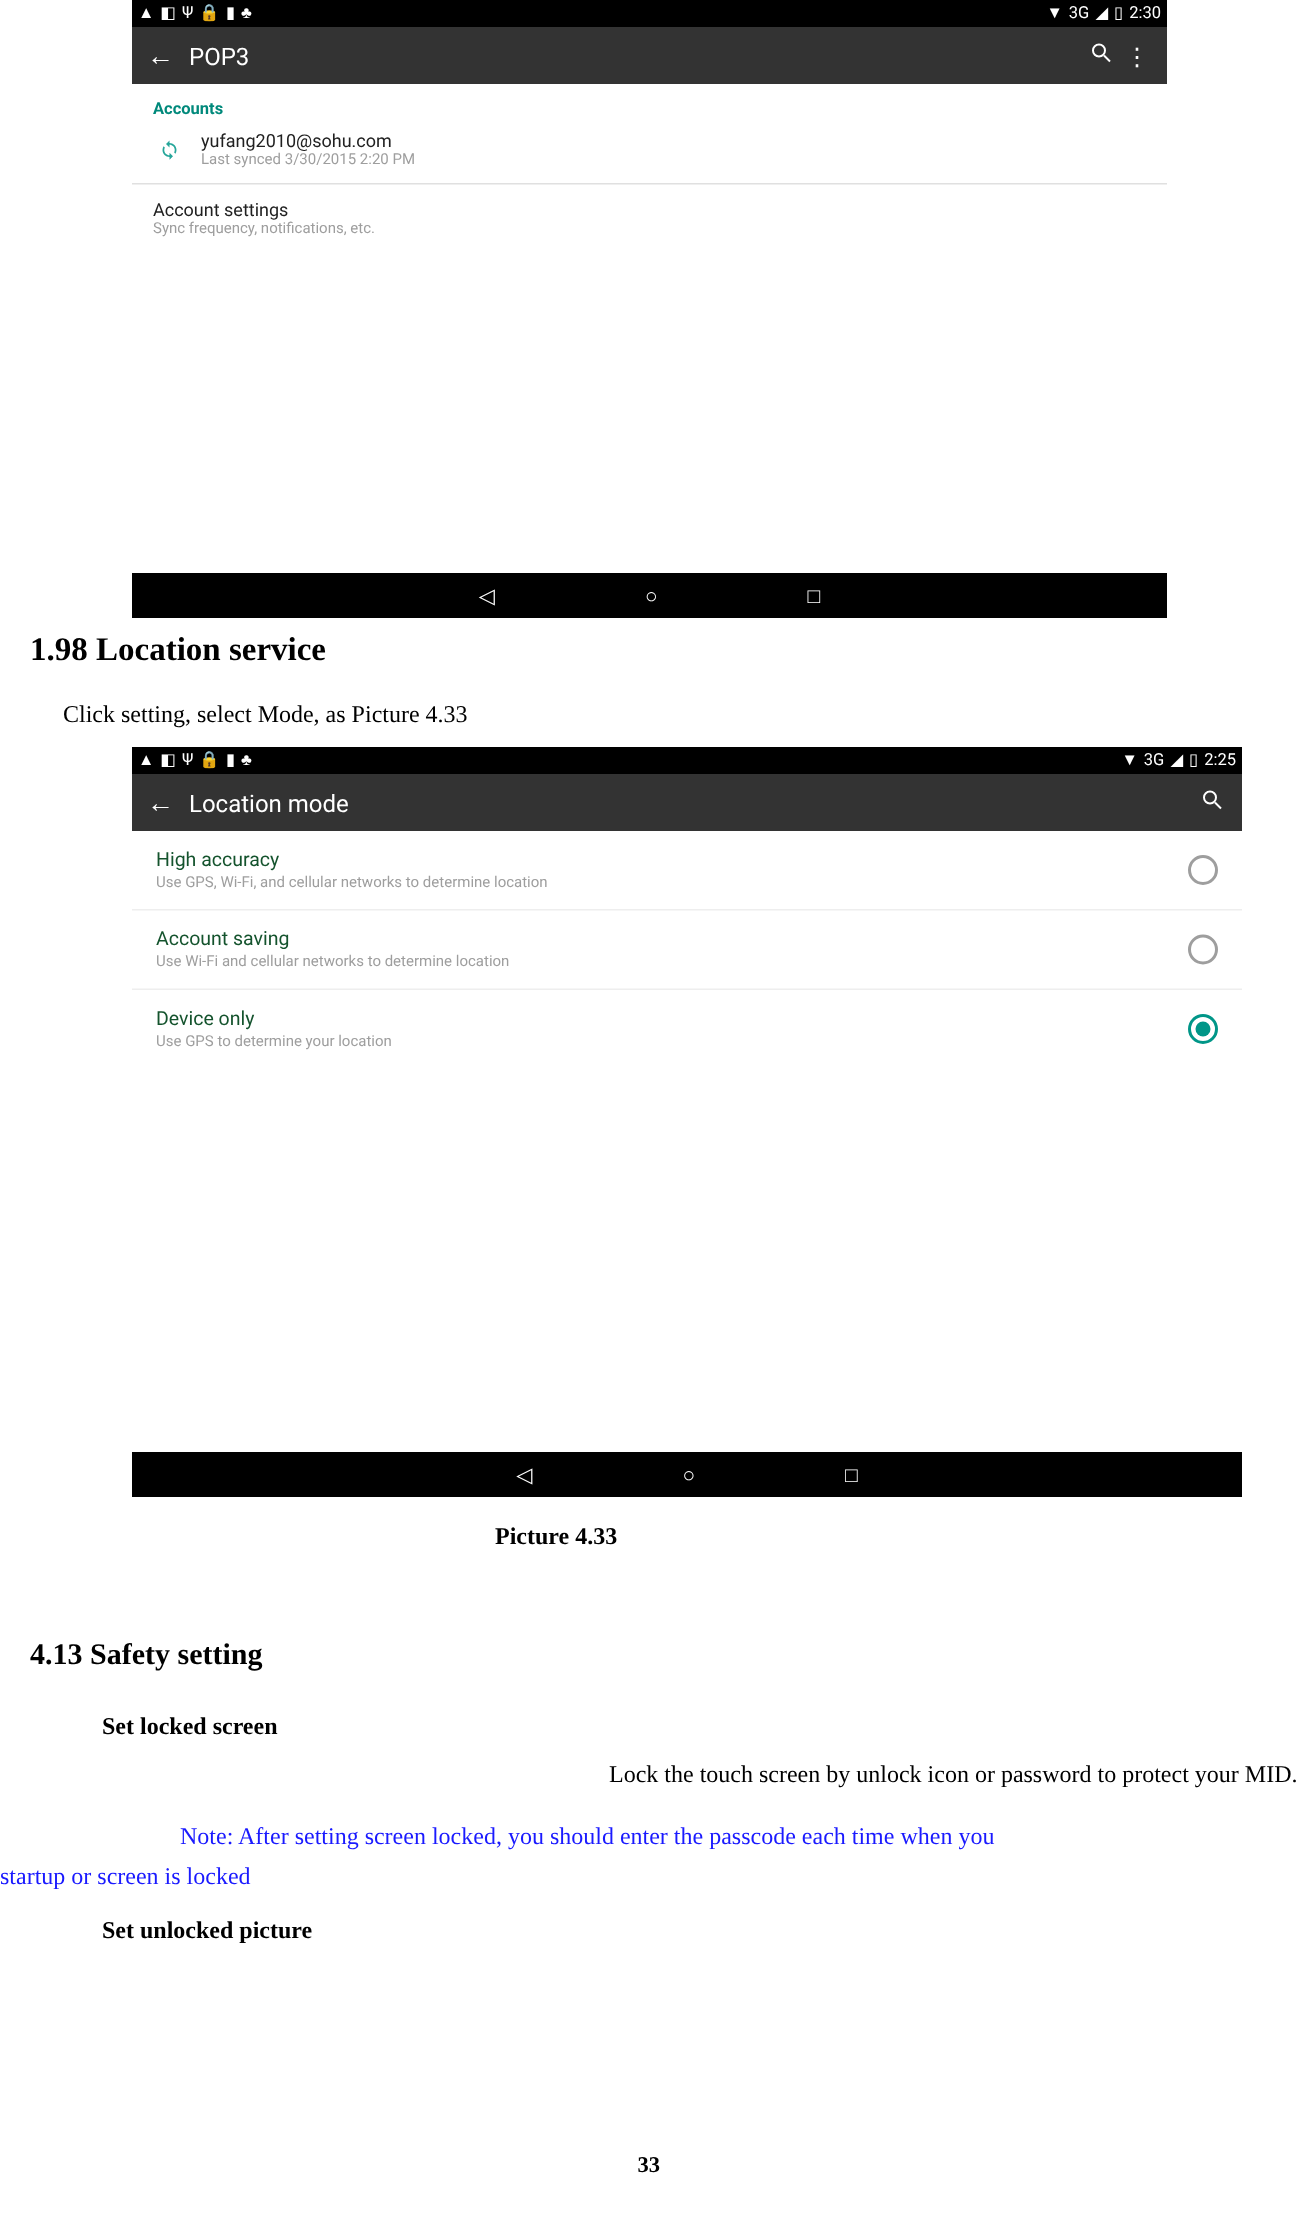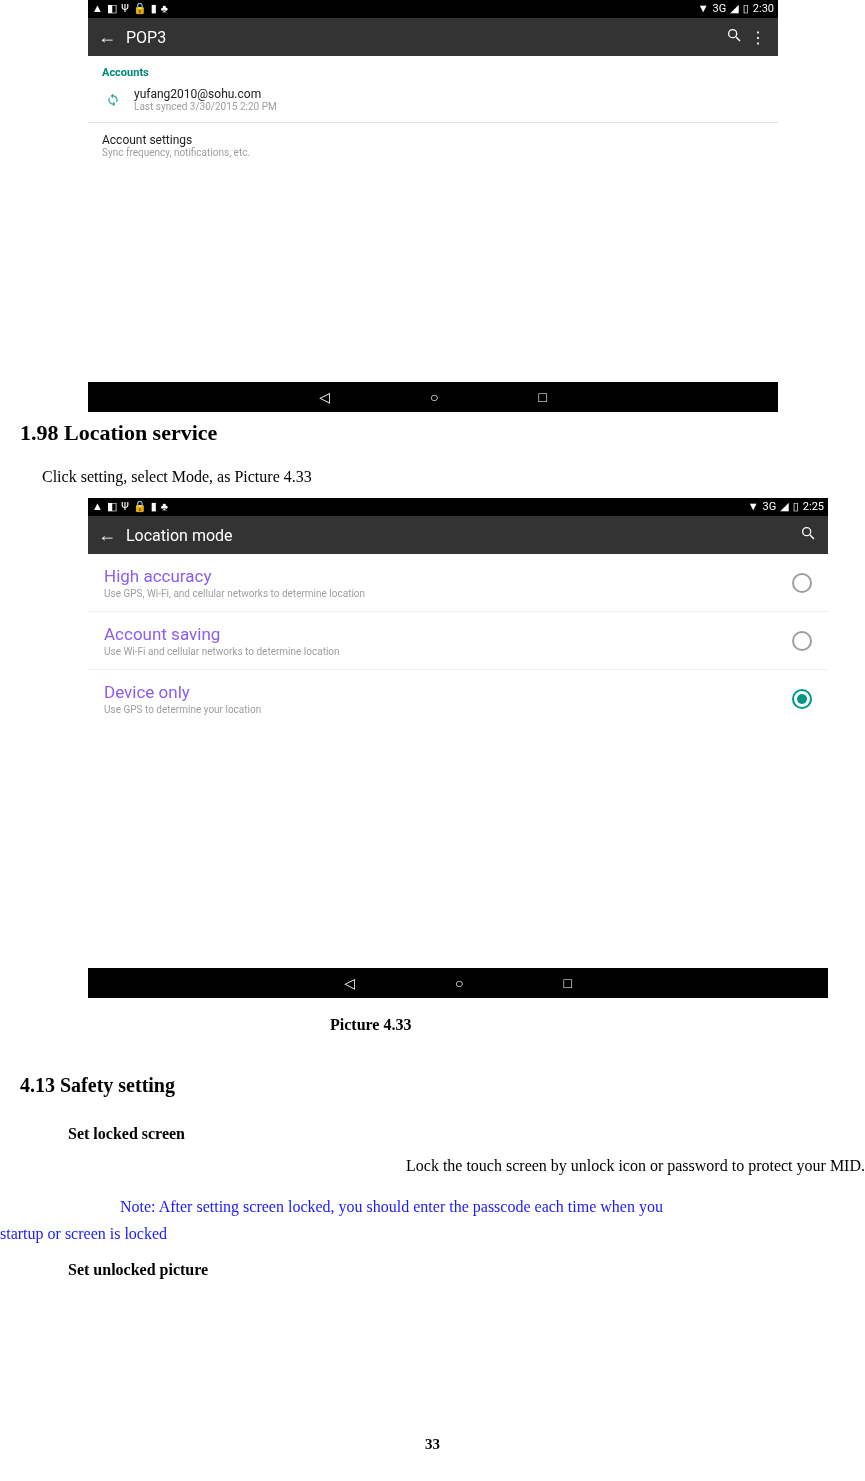--- a/index.html
+++ b/index.html
@@ -113,21 +113,21 @@
   .setting-row .s1 { color: #212121; font-size: 12px; }
   .setting-row .s2 { color: #9e9e9e; font-size: 10px; }
   
   .loc-row {
     display: flex;
     align-items: center;
     justify-content: space-between;
     padding: 12px 16px;
     border-bottom: 1px solid #eee;
   }
-  .loc-row .ltxt .l1 { color: #8b5cf6; font-size: 17px; }
+  .loc-row .ltxt .l1 { color: #14532d; font-size: 13px; }
   .loc-row .ltxt .l2 { color: #9e9e9e; font-size: 10px; margin-top: 2px; }
   .radio {
     width: 16px; height: 16px; border-radius: 50%;
     border: 2px solid #9e9e9e; position: relative;
     flex-shrink: 0;
   }
   .radio.on { border-color: #009688; }
   .radio.on::after {
     content: "";
     position: absolute; left: 3px; top: 3px;
@@ -148,21 +148,21 @@
     margin: 18px 0 38px 330px;
   }
   .h412 {
     font-size: 22px;
     font-weight: 700;
     margin: 8px 0 22px 20px;
   }
   .h413 {
     font-size: 20px;
     font-weight: 700;
-    margin: 40px 0 28px 20px;
+    margin: 58px 0 28px 20px;
   }
   .para {
     font-size: 16px;
     margin: 0 0 12px 42px;
   }
   .sub-bold {
     font-size: 16px;
     font-weight: 700;
     margin: 4px 0 14px 68px;
   }

